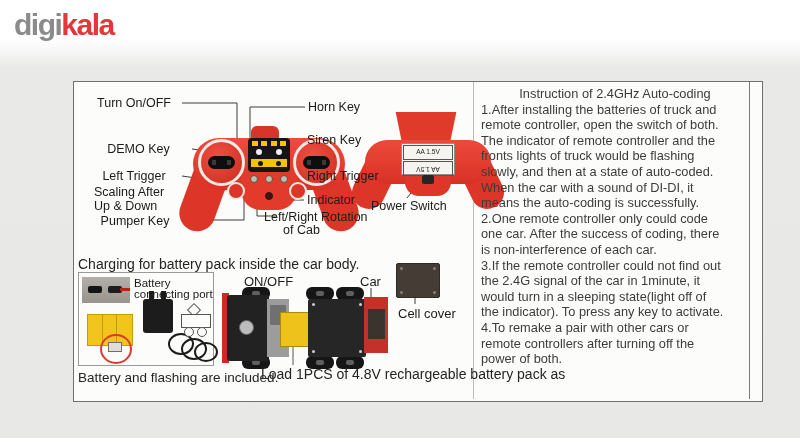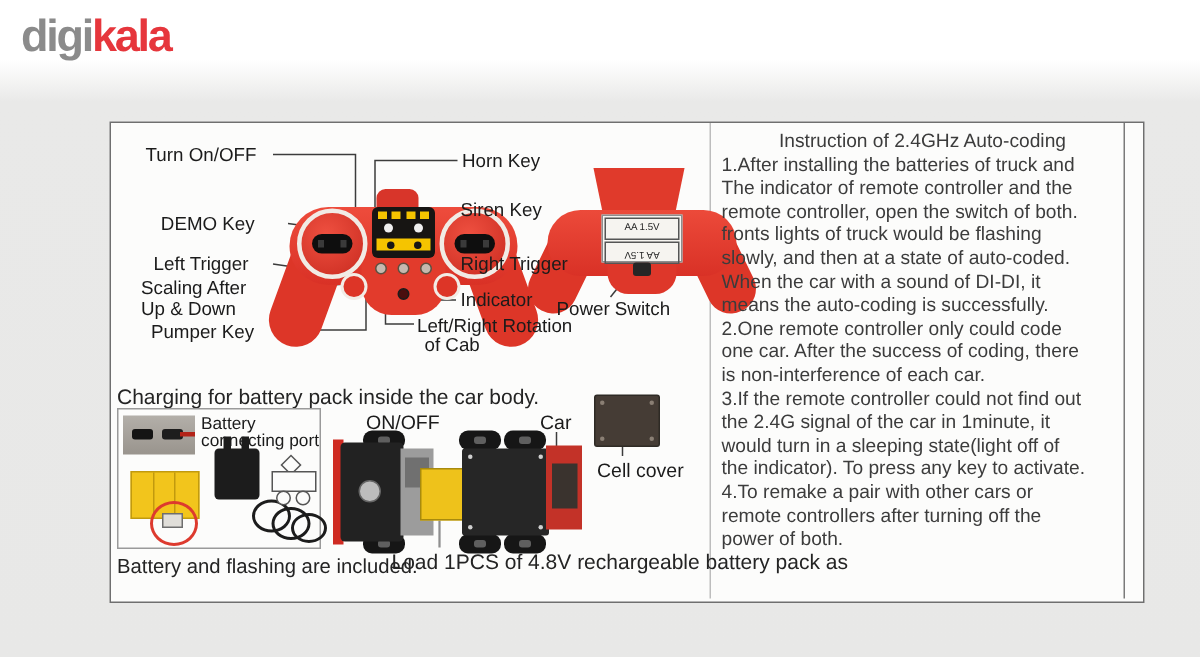--- a/index.html
+++ b/index.html
@@ -202,29 +202,29 @@
   <div class="lbl right" style="left:88px;top:97px;width:92px;">Turn On/OFF</div>
   <div class="lbl" style="left:308px;top:101px;">Horn Key</div>
   <div class="lbl right" style="left:88px;top:143px;width:101px;">DEMO Key</div>
   <div class="lbl" style="left:307px;top:134px;">Siren Key</div>
   <div class="lbl right" style="left:88px;top:170px;width:92px;">Left Trigger</div>
   <div class="lbl" style="left:307px;top:170px;">Right Trigger</div>
   <div class="lbl" style="left:94px;top:186px;">Scaling After</div>
   <div class="lbl" style="left:94px;top:200px;">Up &amp; Down</div>
   <div class="lbl" style="left:307px;top:194px;">Indicator</div>
   <div class="lbl right" style="left:88px;top:215px;width:94px;">Pumper Key</div>
-  <div class="lbl" style="left:278px;top:211px;text-align:right;">Left/Right Rotation</div>
+  <div class="lbl" style="left:264px;top:211px;text-align:right;">Left/Right Rotation</div>
   <div class="lbl" style="left:283px;top:224px;">of Cab</div>
   <div class="lbl" style="left:371px;top:200px;">Power Switch</div>
 
   <div class="instr">
     <div class="instr-title">Instruction of 2.4GHz Auto-coding</div>
     <div class="instr-line">1.After installing the batteries of truck and</div>
+    <div class="instr-line">remote controller, open the switch of both.</div>
     <div class="instr-line">The indicator of remote controller and the</div>
-    <div class="instr-line">remote controller, open the switch of both.</div>
     <div class="instr-line">fronts lights of truck would be flashing</div>
     <div class="instr-line">slowly, and then at a state of auto-coded.</div>
     <div class="instr-line">When the car with a sound of DI-DI, it</div>
     <div class="instr-line">means the auto-coding is successfully.</div>
     <div class="instr-line">2.One remote controller only could code</div>
     <div class="instr-line">one car. After the success of coding, there</div>
     <div class="instr-line">is non-interference of each car.</div>
     <div class="instr-line">3.If the remote controller could not find out</div>
     <div class="instr-line">the 2.4G signal of the car in 1minute, it</div>
     <div class="instr-line">would turn in a sleeping state(light off of</div>

